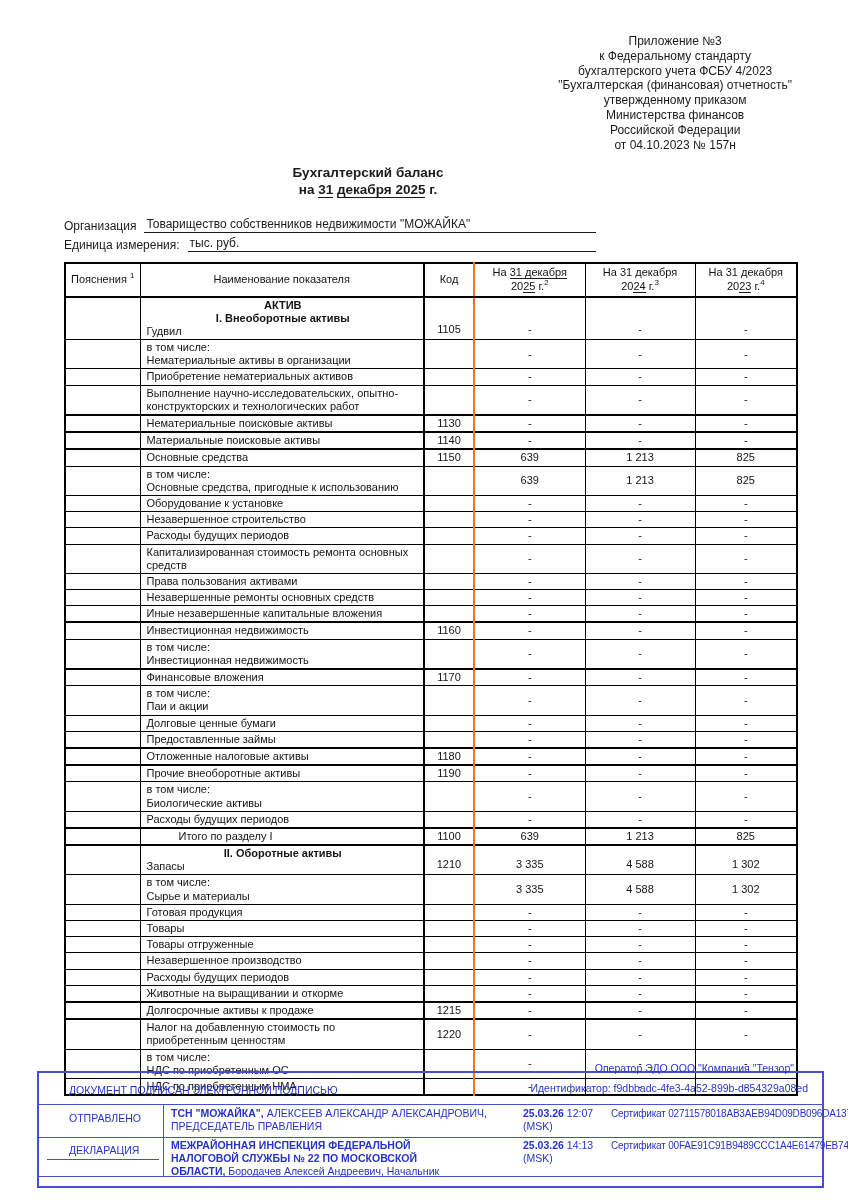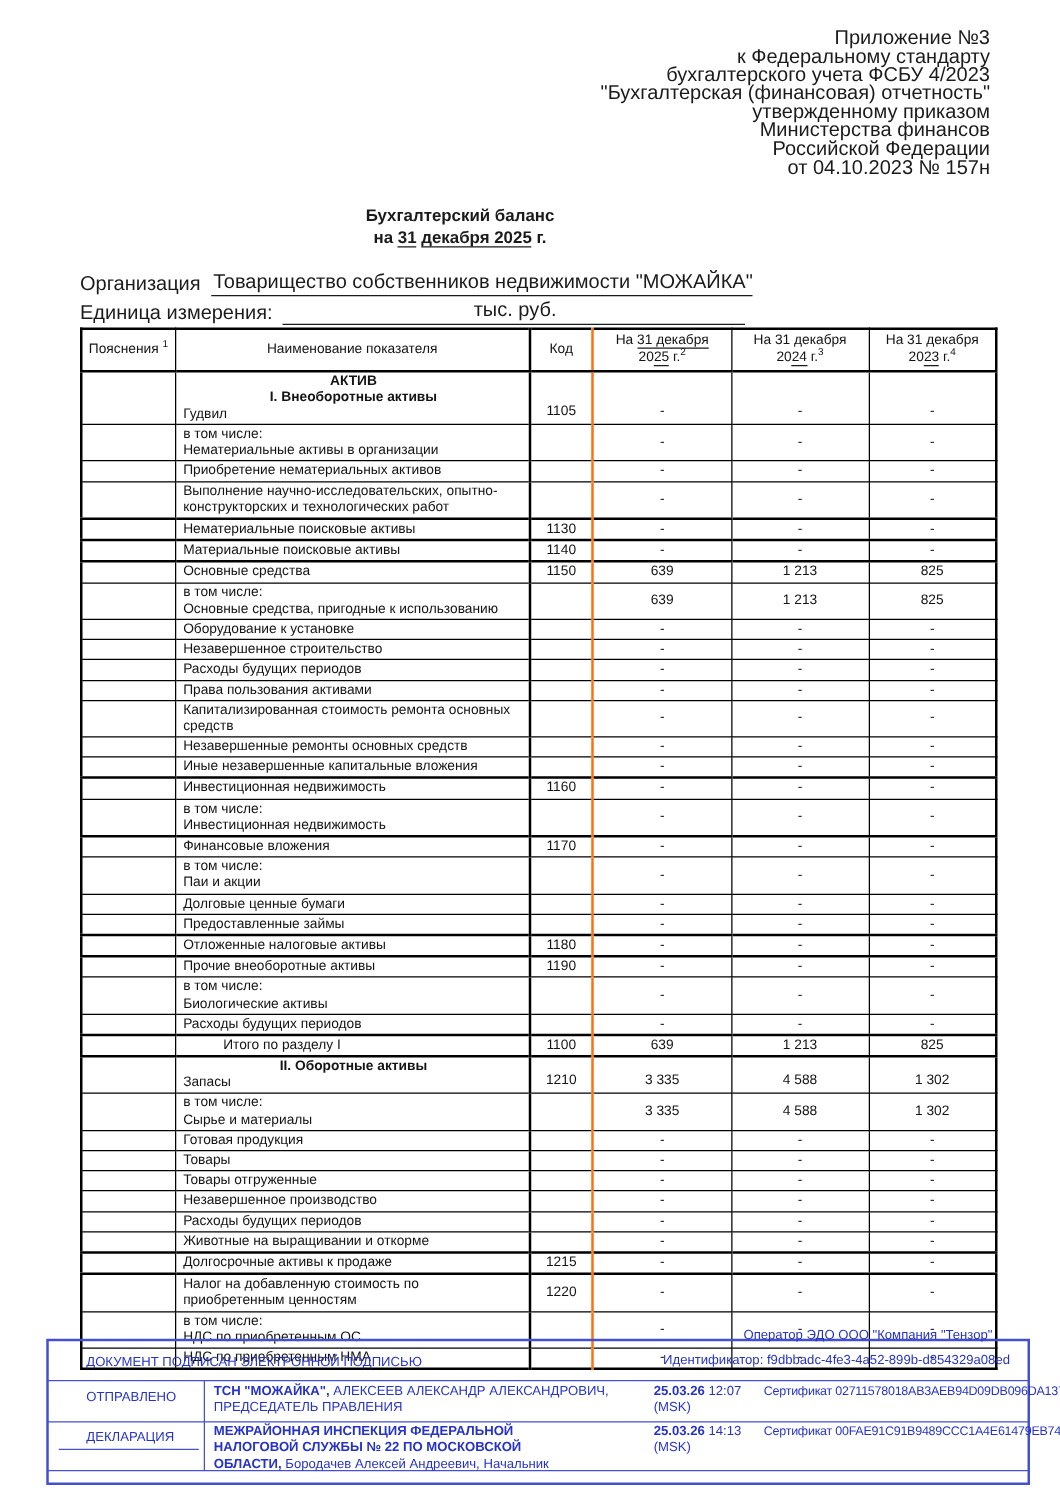--- a/index.html
+++ b/index.html
@@ -1,30 +1,30 @@
 <!DOCTYPE html>
 <html><head>
 <meta charset="utf-8">
 <style>
   * { margin:0; padding:0; box-sizing:border-box; }
   html,body { width:848px; height:1200px; background:#ffffff; overflow:hidden;
     font-family:"Liberation Sans","DejaVu Sans",sans-serif; color:#1b1b1b; }
   .page { position:relative; width:848px; height:1200px; background:#fff; }
 
   
-  .appendix { position:absolute; top:24px; right:56px; text-align:right;
-    font-size:16px; line-height:14.8px; white-space:nowrap; }
+  .appendix { position:absolute; top:34px; right:56px; text-align:center;
+    font-size:12px; line-height:14.8px; white-space:nowrap; }
 
   
   .title-block { position:absolute; top:164px; left:0; width:736px; text-align:center;
     font-weight:bold; font-size:13.5px; line-height:17px; }
   .u { border-bottom:1.4px solid #1b1b1b; }
 
   
-  .org-block { position:absolute; top:217px; left:64px; width:532px; font-size:16px;text-align:center; }
+  .org-block { position:absolute; top:217px; left:64px; width:532px; font-size:12px; }
   .org-line { display:flex; align-items:flex-end; margin-bottom:3px; }
   .org-line .lbl { white-space:nowrap; margin-right:8px; }
   .org-line .val { flex:1; border-bottom:1.4px solid #1b1b1b; padding:0 0 1px 2px; white-space:nowrap; }
 
   
   table.balance { position:absolute; top:262px; left:64px; width:732px;
     border-collapse:collapse; table-layout:fixed; font-size:11px; line-height:1.2; color:#141414; }
   table.balance { border:2px solid #000; }
   .balance th, .balance td { border:1px solid #000; padding:1px 4px; vertical-align:middle; }
   .balance thead th { border-bottom:2px solid #000; font-weight:normal; text-align:center;
@@ -231,32 +231,32 @@
       </td>
       <td class="codecol"></td>
       <td class="val">-</td>
       <td class="val">-</td>
       <td class="val">-</td>
     </tr>
         <tr>
       <td class="notes"></td>
       <td class="name">
 
+        <div class="label">Капитализированная стоимость ремонта основных средств</div>
+      </td>
+      <td class="codecol"></td>
+      <td class="val">-</td>
+      <td class="val">-</td>
+      <td class="val">-</td>
+    </tr>
+        <tr>
+      <td class="notes"></td>
+      <td class="name">
+
         <div class="label">Права пользования активами</div>
-      </td>
-      <td class="codecol"></td>
-      <td class="val">-</td>
-      <td class="val">-</td>
-      <td class="val">-</td>
-    </tr>
-        <tr>
-      <td class="notes"></td>
-      <td class="name">
-
-        <div class="label">Капитализированная стоимость ремонта основных средств</div>
       </td>
       <td class="codecol"></td>
       <td class="val">-</td>
       <td class="val">-</td>
       <td class="val">-</td>
     </tr>
         <tr>
       <td class="notes"></td>
       <td class="name">
 

